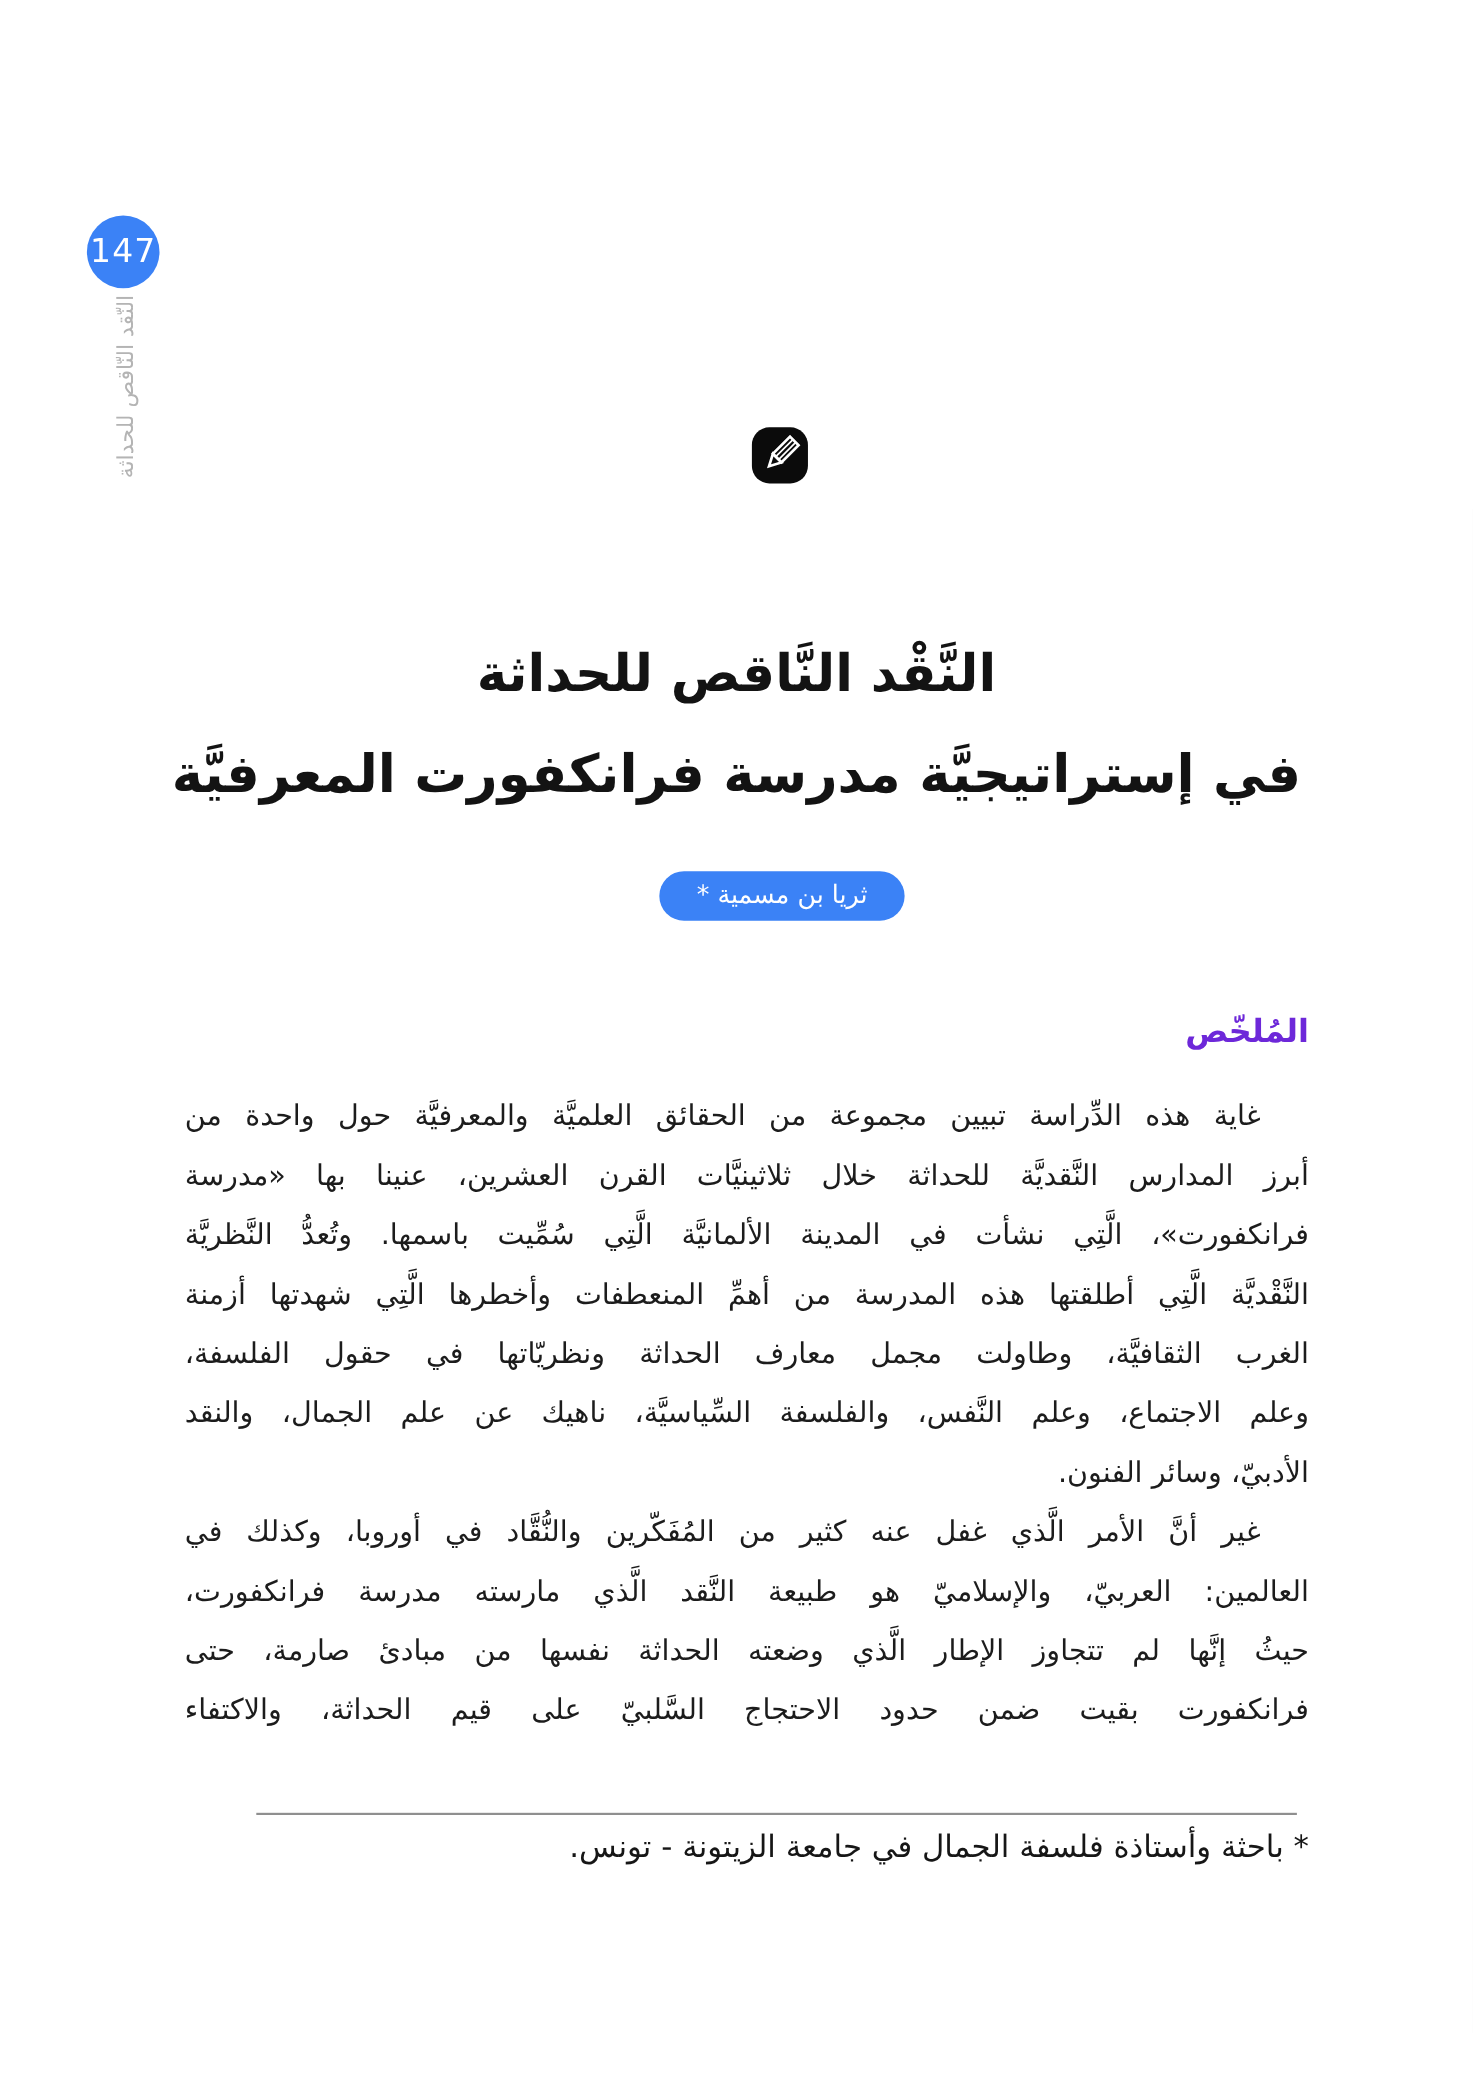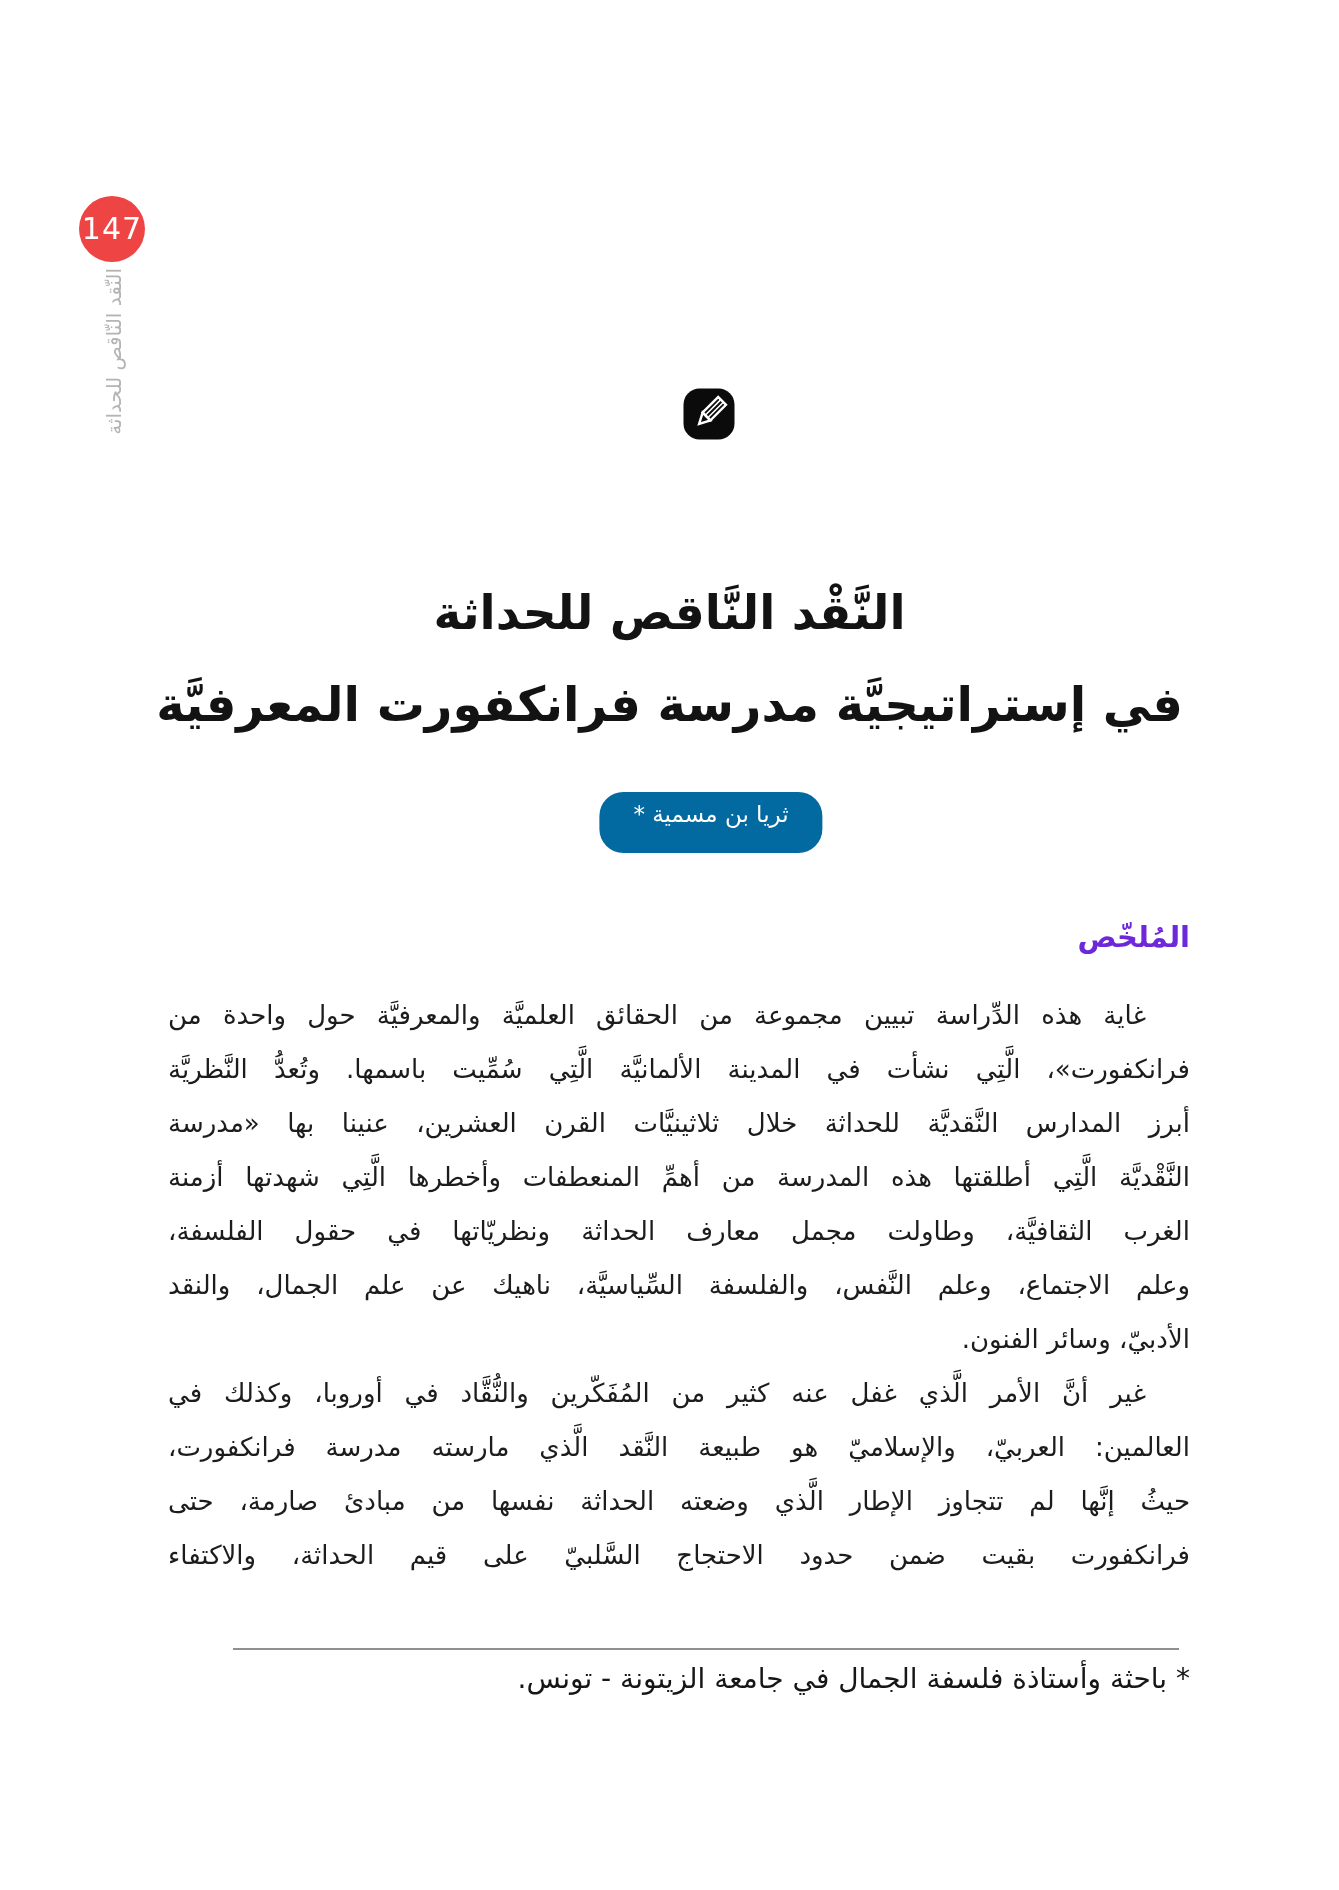--- a/index.html
+++ b/index.html
@@ -9,21 +9,21 @@
     margin:0 auto;
     background:#ffffff;
     font-family:"DejaVu Sans", sans-serif;
     overflow:hidden;
   }
 
   
   .page-num {
     position:absolute; left:79px; top:196px;
     width:66px; height:66px; border-radius:50%;
-    background:#ef4444; color:#ffffff;
+    background:#3b82f6; color:#ffffff;
     font-size:30px; line-height:66px; text-align:center;
     letter-spacing:1px;
   }
 
   
   .vtitle {
     position:absolute; left:99px; top:470px;
     width:202px; height:30px;
     transform:rotate(-90deg); transform-origin:0 0;
     direction:rtl; text-align:right;
@@ -39,23 +39,23 @@
     position:absolute; top:568px; left:0; width:100%;
     text-align:center; direction:rtl; color:#131313;
   }
   .title-l1 { font-size:47px; font-weight:bold; line-height:90px; }
   .title-l2 { font-size:48px; font-weight:bold; line-height:92px; }
 
   
   .author-pill {
     position:absolute; top:792px; left:711px;
     transform:translateX(-50%);
-    background:#0369a1; color:#ffffff;
+    background:#3b82f6; color:#ffffff;
     border-radius:24px; padding:0 34px;
-    height:61px; line-height:44px;
+    height:45px; line-height:44px;
     font-size:23px; direction:rtl; white-space:nowrap;
   }
 
   
   .abs-heading {
     position:absolute; top:920px; right:149px;
     font-size:29px; font-weight:bold; color:#6d28d9; direction:rtl;
   }
   .abs-body {
     position:absolute; top:988px; left:168px; width:1022px;
@@ -108,22 +108,22 @@
   </div>
 
   <div class="author-pill">
     <span>ثريا بن مسمية *</span>
   </div>
 
   <div class="abs-heading">المُلخّص</div>
 
   <div class="abs-body">
     <div class="bline indent">غاية هذه الدِّراسة تبيين مجموعة من الحقائق العلميَّة والمعرفيَّة حول واحدة من</div>
+    <div class="bline">أبرز المدارس النَّقديَّة للحداثة خلال ثلاثينيَّات القرن العشرين، عنينا بها «مدرسة</div>
     <div class="bline">فرانكفورت»، الَّتِي نشأت في المدينة الألمانيَّة الَّتِي سُمِّيت باسمها. وتُعدُّ النَّظريَّة</div>
-    <div class="bline">أبرز المدارس النَّقديَّة للحداثة خلال ثلاثينيَّات القرن العشرين، عنينا بها «مدرسة</div>
     <div class="bline">النَّقْديَّة الَّتِي أطلقتها هذه المدرسة من أهمِّ المنعطفات وأخطرها الَّتِي شهدتها أزمنة</div>
     <div class="bline">الغرب الثقافيَّة، وطاولت مجمل معارف الحداثة ونظريّاتها في حقول الفلسفة،</div>
     <div class="bline">وعلم الاجتماع، وعلم النَّفس، والفلسفة السِّياسيَّة، ناهيك عن علم الجمال، والنقد</div>
     <div class="bline end">الأدبيّ، وسائر الفنون.</div>
     <div class="bline indent">غير أنَّ الأمر الَّذي غفل عنه كثير من المُفَكّرين والنُّقَّاد في أوروبا، وكذلك في</div>
     <div class="bline">العالمين: العربيّ، والإسلاميّ هو طبيعة النَّقد الَّذي مارسته مدرسة فرانكفورت،</div>
     <div class="bline">حيثُ إنَّها لم تتجاوز الإطار الَّذي وضعته الحداثة نفسها من مبادئ صارمة، حتى</div>
     <div class="bline">فرانكفورت بقيت ضمن حدود الاحتجاج السَّلبيّ على قيم الحداثة، والاكتفاء</div>
   </div>
 

